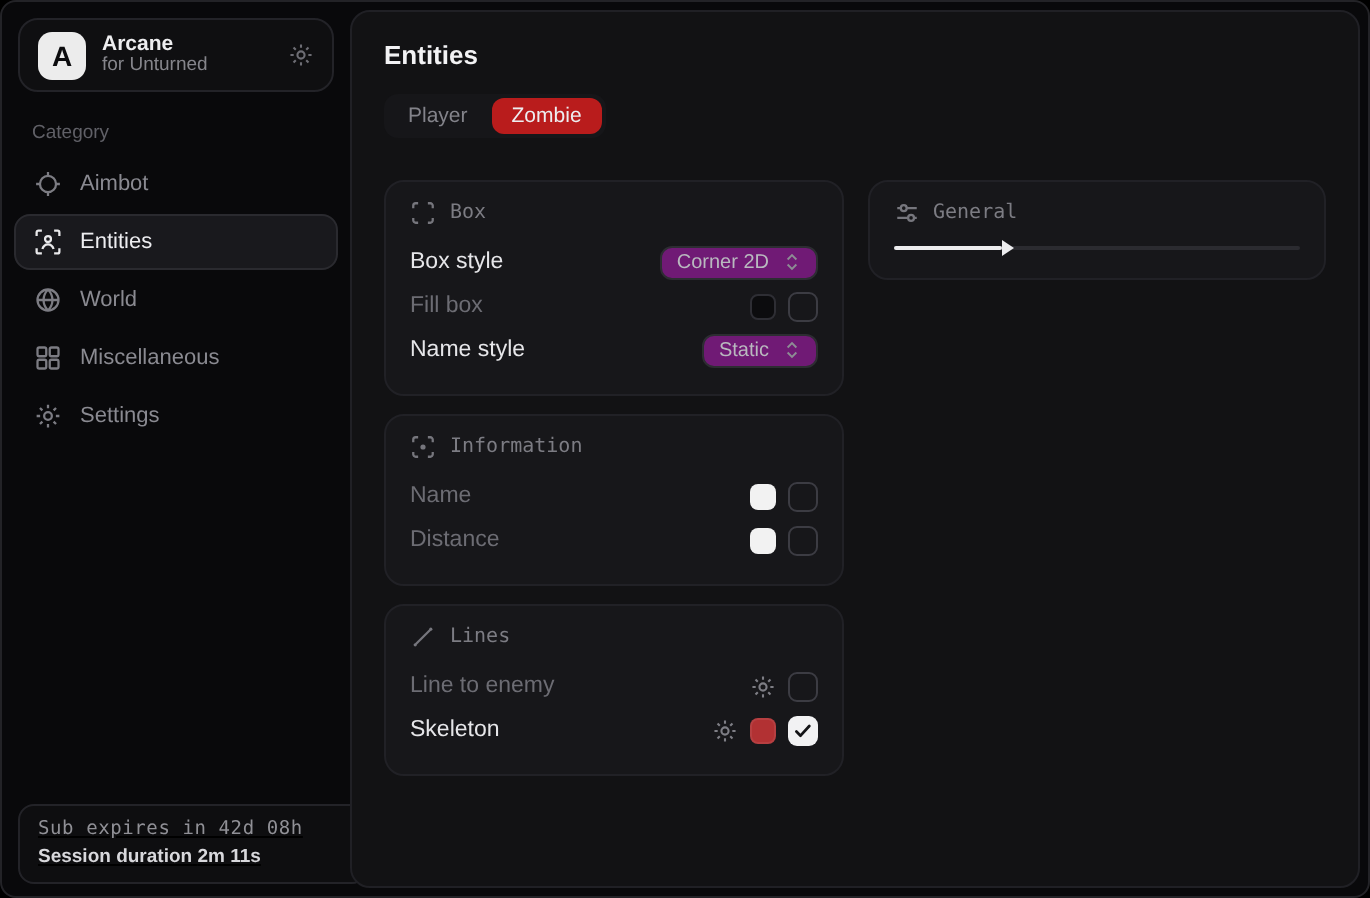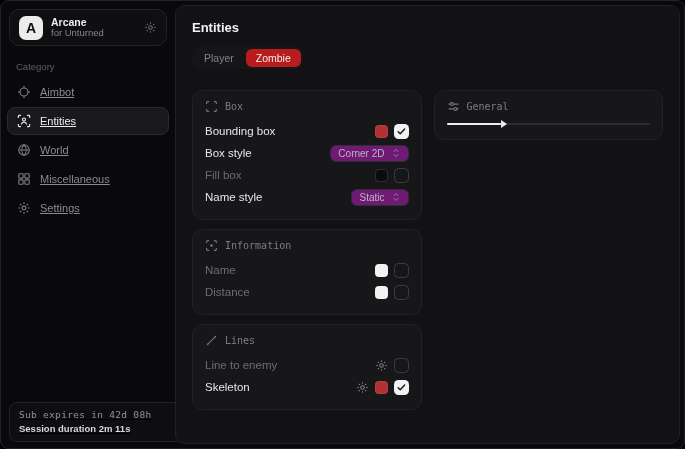--- a/index.html
+++ b/index.html
@@ -24,21 +24,21 @@
   }
   .side-header-text { margin-left:8px; flex:1; line-height:1.15; }
   .app-name { font-size:10.5px; font-weight:bold; color:#ededef; }
   .app-sub { font-size:9.5px; color:#85858b; }
   .side-header-gear { color:#6d6d74; display:flex; }
   .category-label { margin:15px 0 6px 15px; font-size:9.5px; color:#606067; }
   .nav { display:flex; flex-direction:column; gap:1px; padding:0 6px; }
   .nav-item {
     height:28px; display:flex; align-items:center; gap:9px;
     padding:0 9px; border-radius:8px; border:1px solid transparent;
-    color:#8a8a91; font-size:11px; cursor:pointer;text-decoration:underline;
+    color:#8a8a91; font-size:11px; cursor:pointer;
   }
   .nav-item .nico { display:flex; color:#7c7c83; }
   .nav-item.active { background:#19191d; border-color:#2a2a2f; color:#ededf0; }
   .nav-item.active .nico { color:#e8e8ea; }
   .side-footer {
     position:absolute; left:8px; bottom:6px; width:175px;
     background:#0e0e10; border:1px solid #232328; border-radius:8px;
     padding:6px 7px 7px 9px;
     text-decoration:underline;
   }
@@ -241,31 +241,20 @@
         <div class="panel">
           <div class="panel-header">
             <span class="pico">
               <svg width="13" height="13" viewBox="0 0 16 16">
                   <use href="#i-box-corners"></use>
                 </svg>
               </span>
             <span>Box</span>
           </div>
           <div class="row">
-            <span class="row-label">Bounding box</span>
-            <span class="controls">
-              <span class="swatch red"></span>
-              <span class="checkbox checked">
-                <svg width="11" height="11" viewBox="0 0 16 16">
-                    <use href="#i-check"></use>
-                  </svg>
-                </span>
-            </span>
-          </div>
-          <div class="row">
             <span class="row-label">Box style</span>
             <span class="controls">
               <span class="dropdown">
                 <span>Corner 2D</span>
                 <span class="dico">
                   <svg width="10" height="10" viewBox="0 0 16 16">
                       <use href="#i-unfold"></use>
                     </svg>
                   </span>
               </span>

